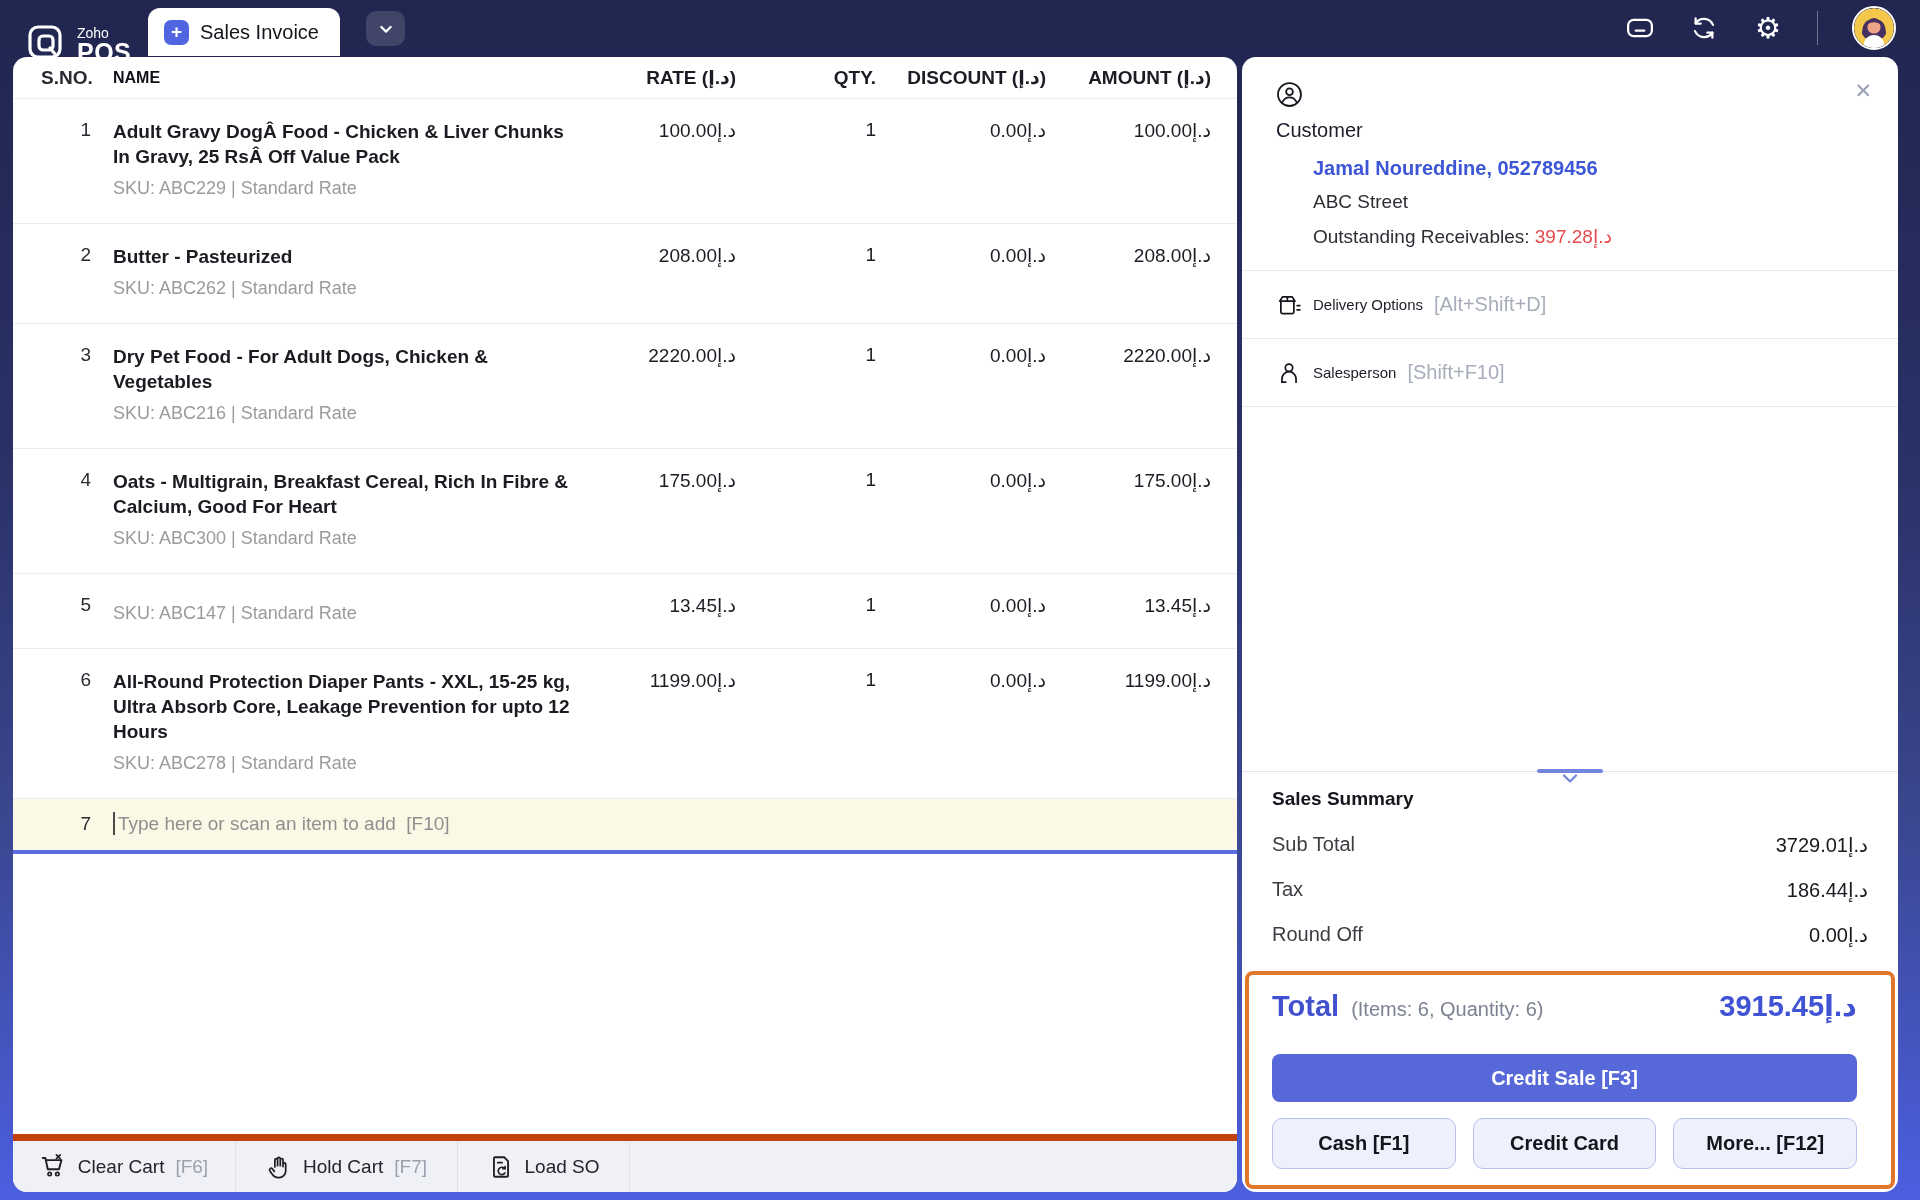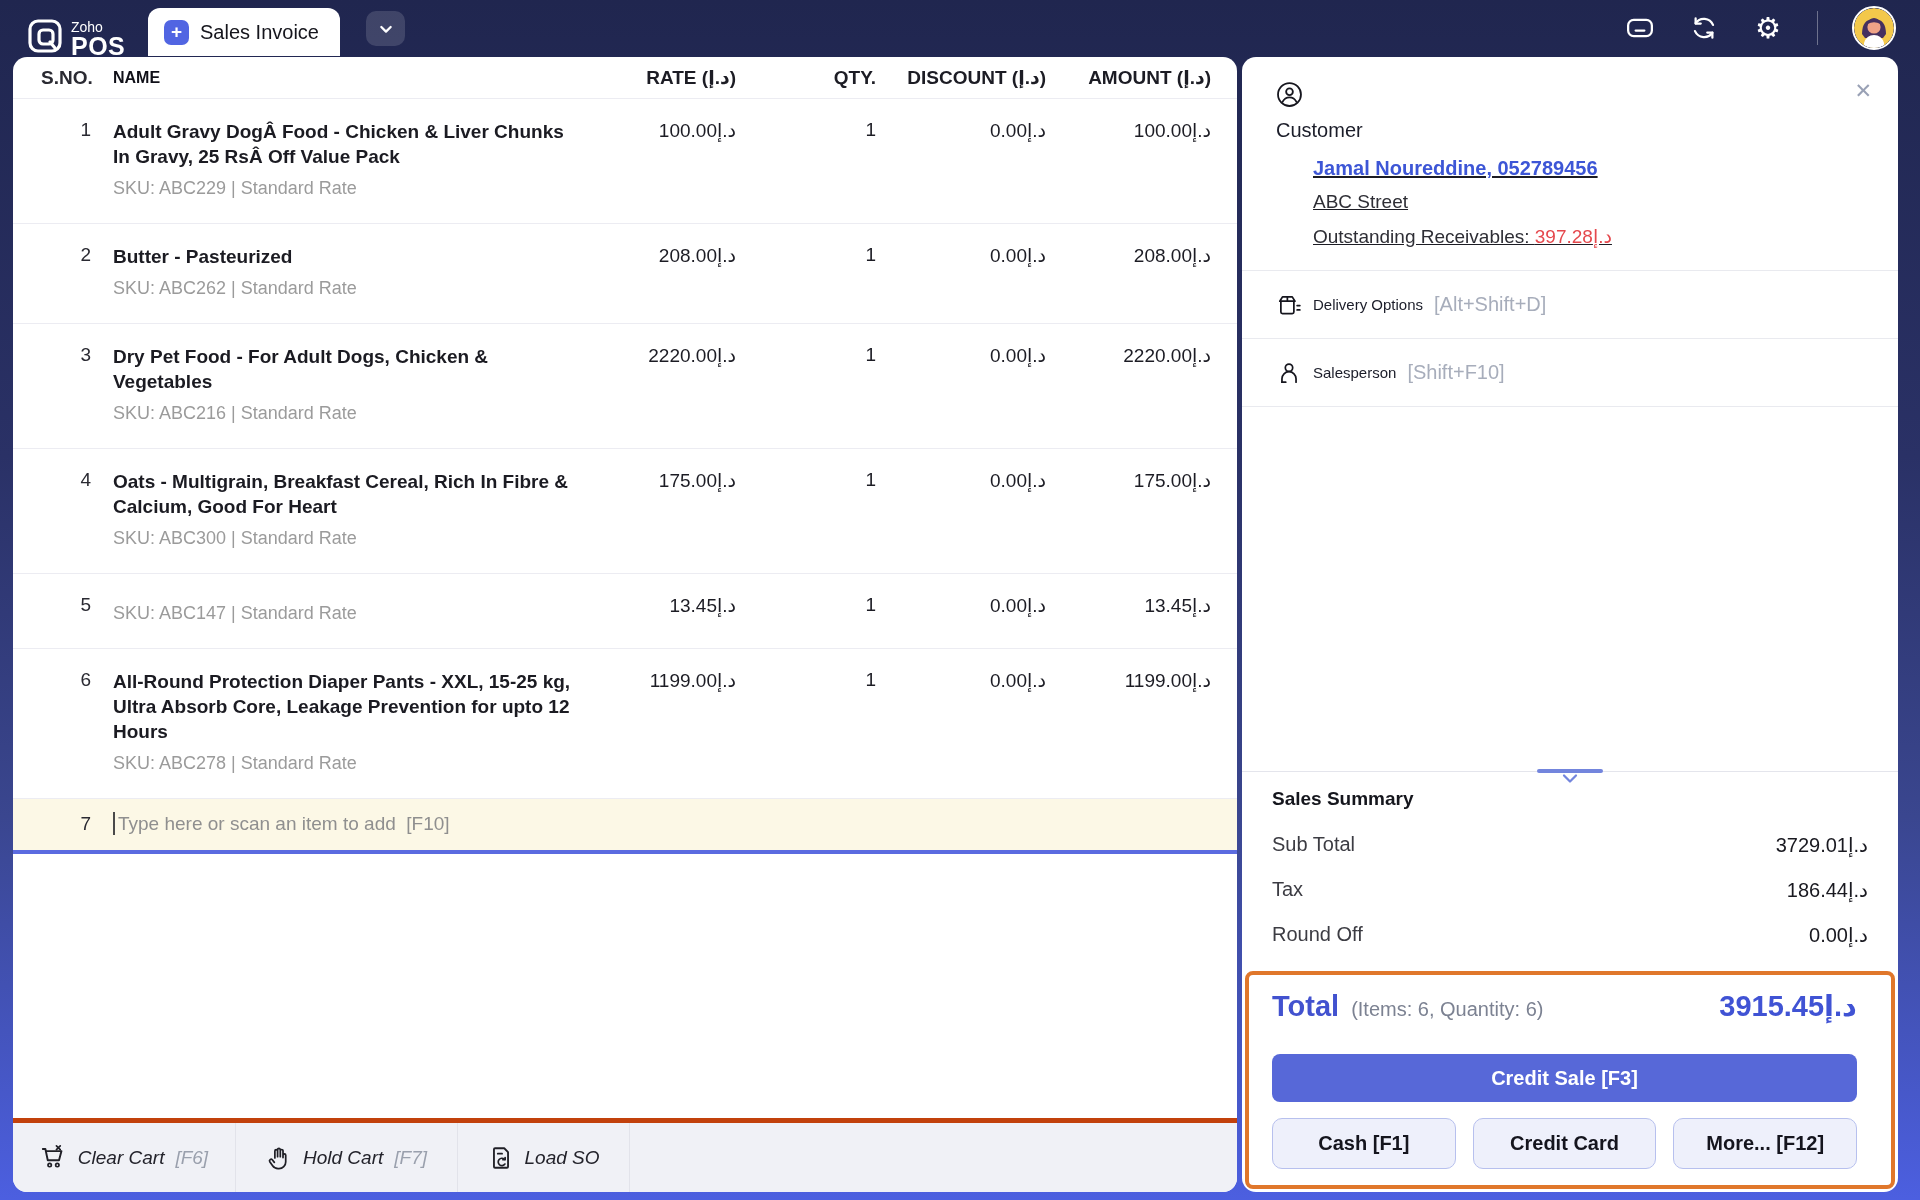--- a/index.html
+++ b/index.html
@@ -4,21 +4,21 @@
 <style>
   * { margin:0; padding:0; box-sizing:border-box; }
   html,body { width:1920px; height:1200px; overflow:hidden; }
   body {
     font-family:"Liberation Sans","DejaVu Sans",sans-serif;
     background:linear-gradient(180deg,#20264f 0%,#2a3166 38%,#3a468f 68%,#4c5fe0 100%);
     position:relative; color:#1c1c24;
   }
   
   .topbar { position:absolute; left:0; top:0; width:1920px; height:56px; }
-  .brand { position:absolute; left:27px; top:18px; display:flex; align-items:center; gap:2px; color:#fff; }
+  .brand { position:absolute; left:27px; top:24px; display:flex; align-items:center; gap:8px; color:#fff; }
   .brand-text { line-height:1; }
   .brand-line1 { font-size:14px; font-weight:500; }
   .brand-line2 { font-size:25px; font-weight:700; letter-spacing:.5px; }
   .tab { position:absolute; left:148px; top:8px; width:192px; height:48px; background:#fff;
          border-radius:12px 12px 0 0; display:flex; align-items:center; gap:11px; padding-left:16px; }
   .plus-badge { width:25px; height:25px; border-radius:7px; background:#5165e2; color:#fff;
                 display:flex; align-items:center; justify-content:center; font-size:19px; font-weight:700; }
   .tab-label { font-size:20px; font-weight:500; color:#15151c; }
   .tab-dropdown { position:absolute; left:366px; top:11px; width:39px; height:35px; border-radius:10px;
                   background:rgba(255,255,255,.14); display:flex; align-items:center; justify-content:center; }
@@ -46,31 +46,31 @@
   .item-name { font-size:19px; font-weight:700; color:#1b1b22; line-height:25px; }
   .item-sku { font-size:18px; color:#9b9b9b; margin-top:9px; }
   .add-row { background:#fcf8e6; padding-top:13px; padding-bottom:15px; align-items:center; }
   .add-wrap { grid-column:2 / 7; display:flex; align-items:center; padding-left:22px; }
   .caret-bar { width:2px; height:23px; background:#4a4a4a; margin-right:3px; }
   .add-input { flex:1; border:none; outline:none; background:transparent; font-size:19px;
                font-family:inherit; color:#333; }
   .add-input::placeholder { color:#8f8f8f; opacity:1; }
   .cart-filler { flex:1; background:#fff; }
   
-  .bottom-bar { height:74px; background:#f0f1f6; border-top:5px solid #c2410c; display:flex; align-items:stretch;font-style:italic; }
+  .bottom-bar { height:58px; background:#f0f1f6; border-top:7px solid #c2410c; display:flex; align-items:stretch; }
   .bb-cell { display:flex; align-items:center; justify-content:center; gap:11px; border-right:1px solid #e2e3ea; }
   .bb-clear { width:223px; } .bb-hold { width:222px; } .bb-load { width:172px; }
   .bb-label { font-size:19px; color:#23232b; }
   .bb-key { font-size:19px; color:#9aa0ad; }
   
   .cust-section { padding:24px 26px 22px 34px; border-bottom:1px solid #e9eaef; position:relative; }
   .cust-header { display:flex; align-items:flex-start; gap:11px;flex-direction:column; }
   .cust-title { font-size:20px; color:#1b1d29; }
   .close-x { position:absolute; right:26px; top:22px; font-size:21px; color:#99a1b5; cursor:pointer; }
-  .cust-body { margin-left:37px;text-decoration:underline; }
+  .cust-body { margin-left:37px; }
   .cust-name { margin-top:15px; font-size:20px; font-weight:700; color:#3d56d6; }
   .cust-addr { margin-top:11px; font-size:19px; color:#2e2e35; }
   .cust-outstanding { margin-top:12px; font-size:19px; color:#2e2e35; }
   .red { color:#e5484d; }
   .opt-row { height:68px; display:flex; align-items:center; gap:11px; padding:0 26px 0 34px;
              border-bottom:1px solid #e9eaef; }
   .opt-label { font-size:15px; color:#1b1d29; }
   .opt-key { font-size:20px; color:#a7adbb; }
   .side-filler { flex:1; }
   .summary-divider { position:relative; border-top:1px solid #e4e5ec; }

